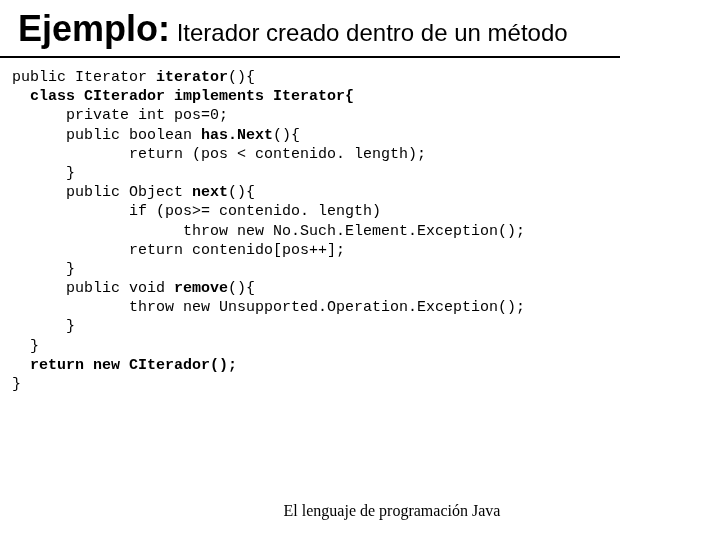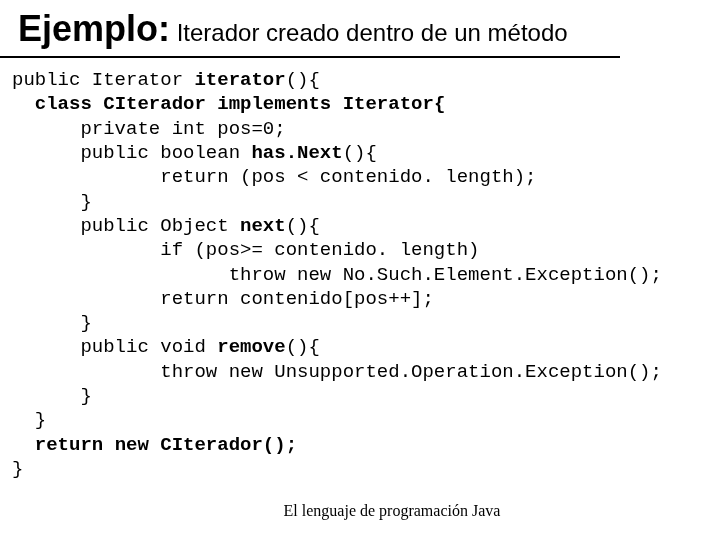--- a/index.html
+++ b/index.html
@@ -30,21 +30,21 @@
     font-size: 24px;
   }
   .hr {
     border: none;
     border-top: 2px solid #000;
     margin: 6px 0 10px 0;
     width: 100%;
   }
   .code {
     font-family: "Courier New", Courier, monospace;
-    font-size: 19px;
+    font-size: 15px;
     line-height: 1.28;
     white-space: pre;
     padding-left: 12px;
   }
   .b { font-weight: bold; }
   .footer {
     position: absolute;
     bottom: 20px;
     left: 0;
     width: 720px;

